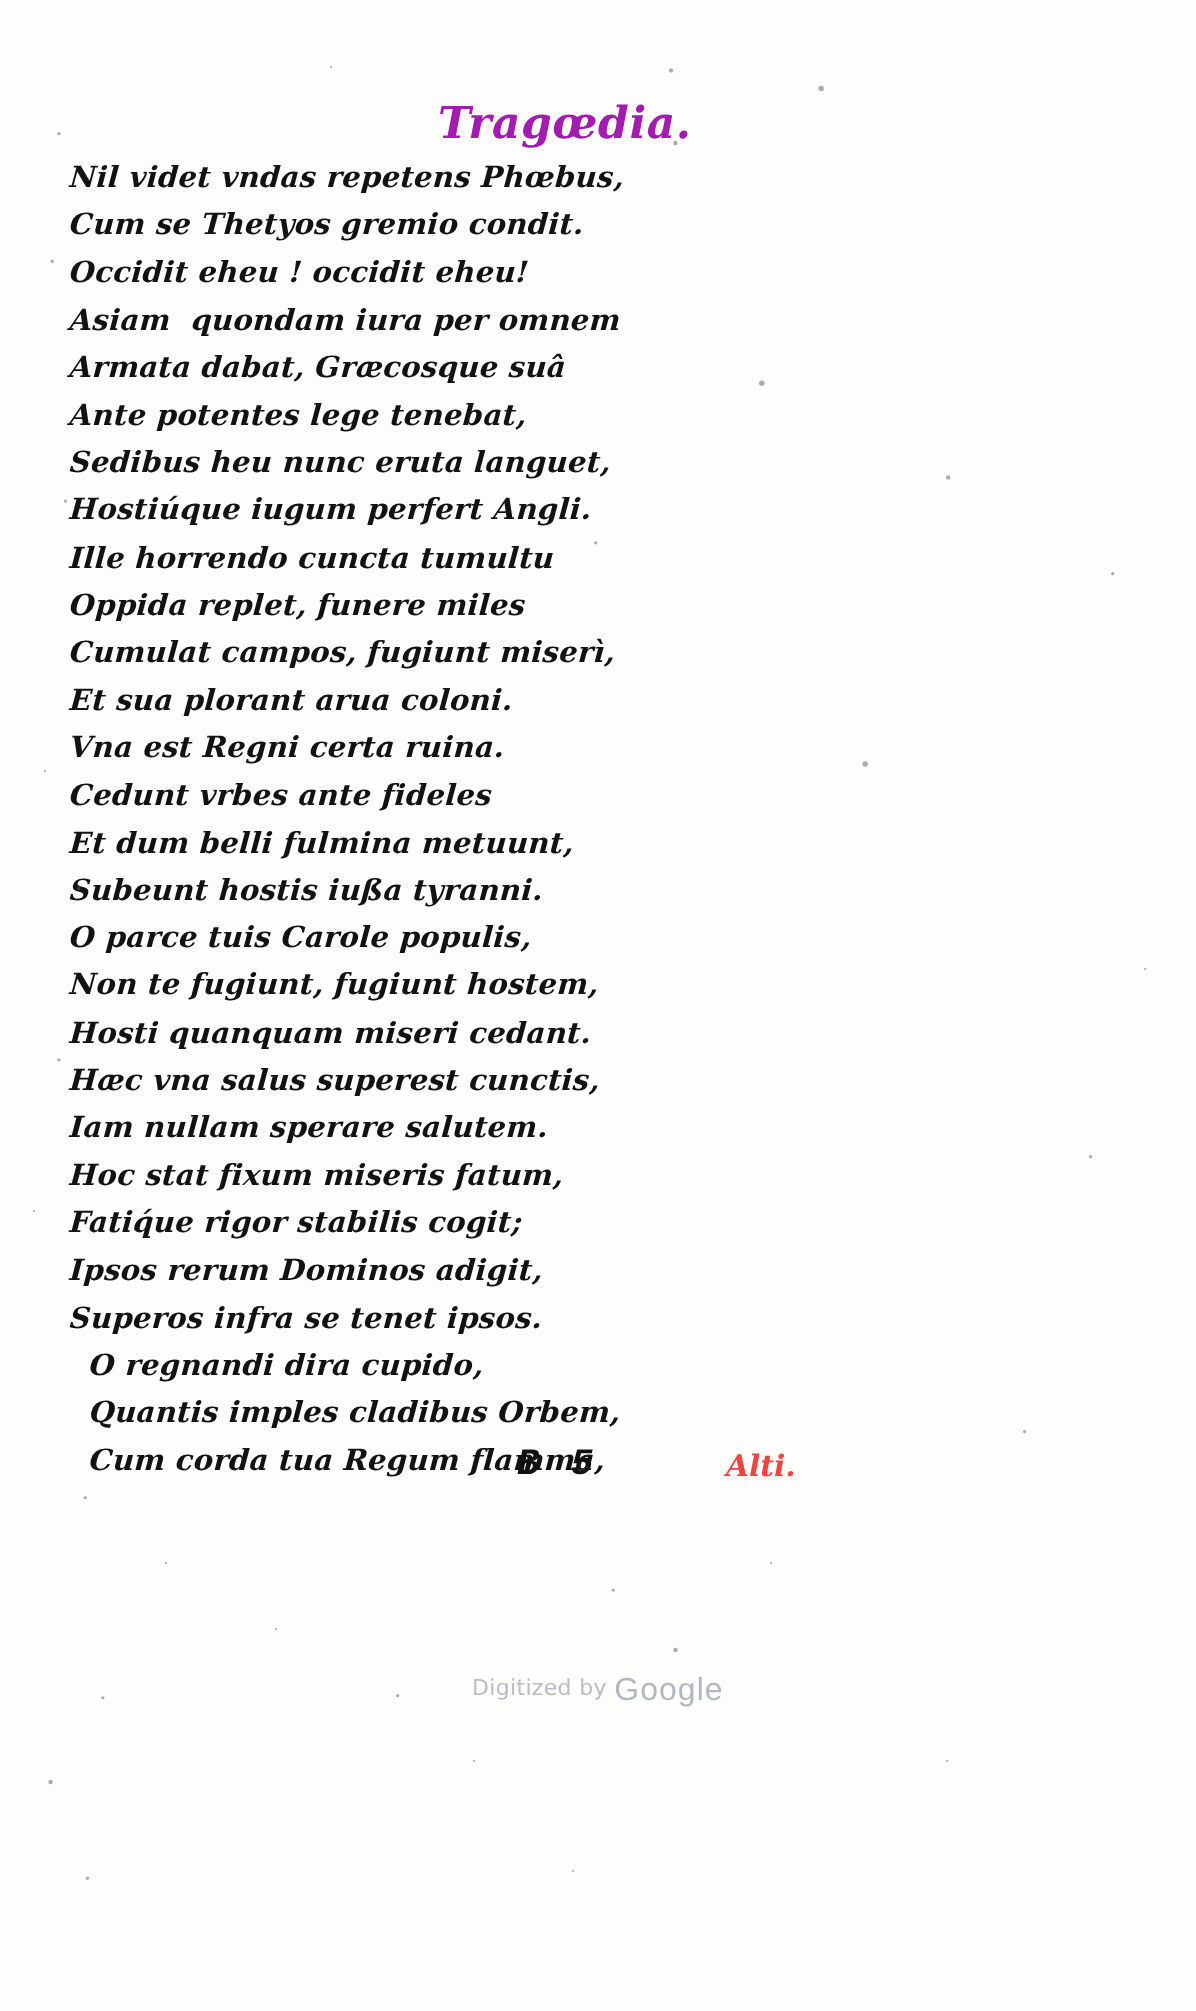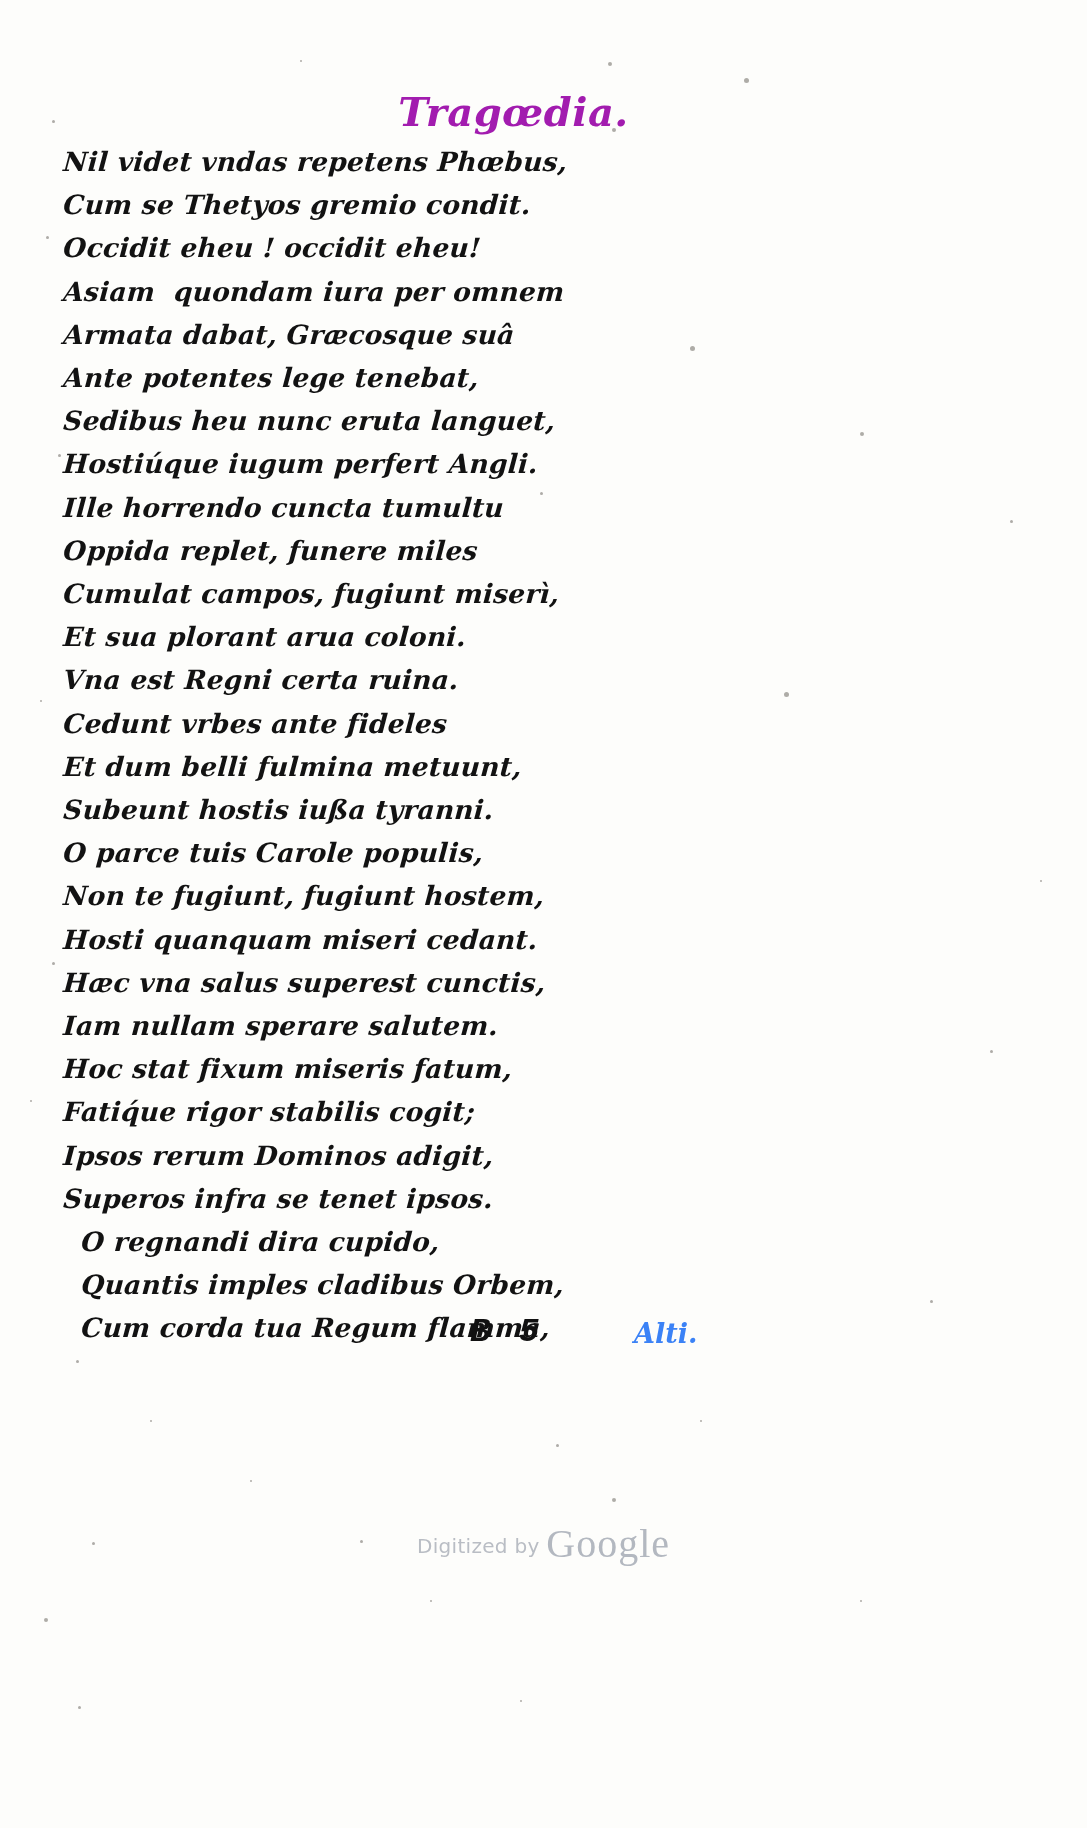--- a/index.html
+++ b/index.html
@@ -81,43 +81,43 @@
     font-family: Liberation Mono, monospace;
     font-weight: 700;
     font-style: italic;
     font-size: 34px;
     color: #111;
     letter-spacing: 4px;
   }
 
   #catchword {
     position: absolute;
-    left: 634px;
+    left: 660px;
     top: 1318px;
     font-family: "DejaVu Serif", serif;
     font-weight: 700;
     font-style: italic;
     font-size: 27px;
-    color: #3b82f6;
+    color: #ef4444;
   }
 
   #watermark {
     position: absolute;
     left: 0;
     top: 1520px;
     width: 1087px;
     text-align: center;
     color: #b9bdc4;
     font-family: "DejaVu Sans", sans-serif;
     font-size: 20px;
     letter-spacing: .3px;
   }
   #watermark .gg {
-    font-family: Liberation Serif, serif;
-    font-size: 40px;
+    font-family: Liberation Sans, sans-serif;
+    font-size: 29px;
     color: #b3b8c0;
     vertical-align: -4px;
     letter-spacing: 1px;
   }
 </style>
 </head>
 <body>
 
 <div id="page">
 

